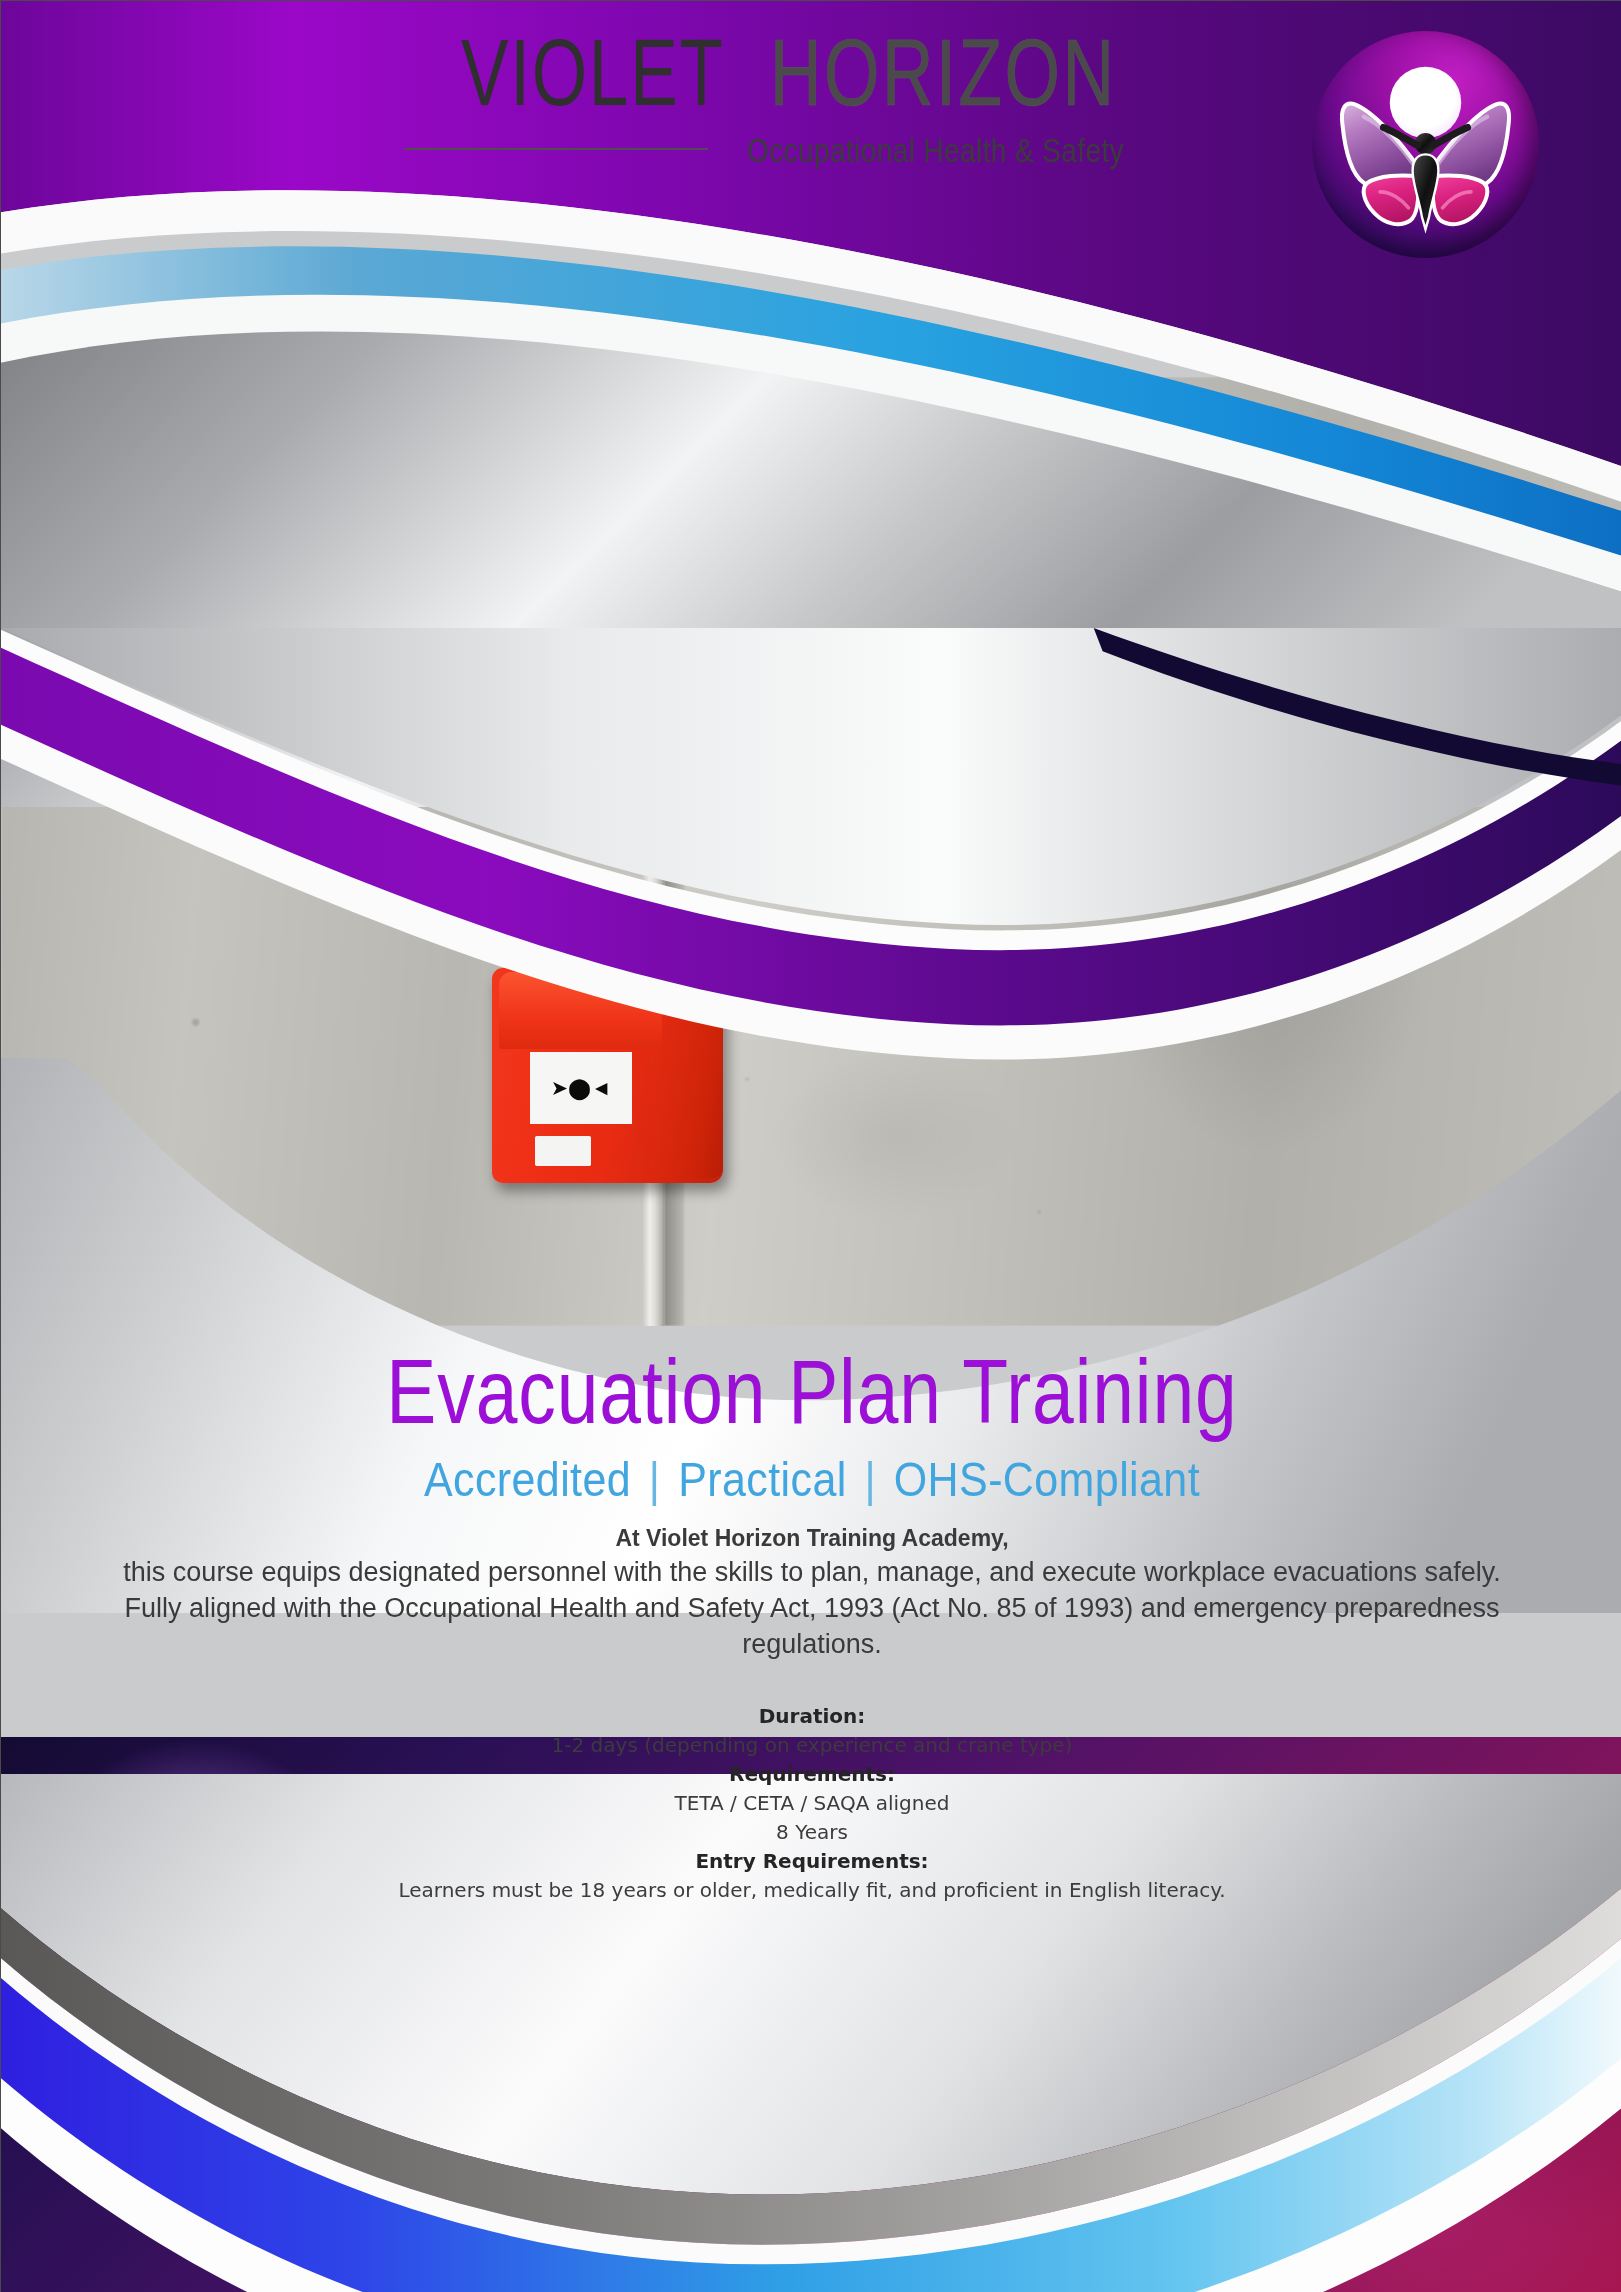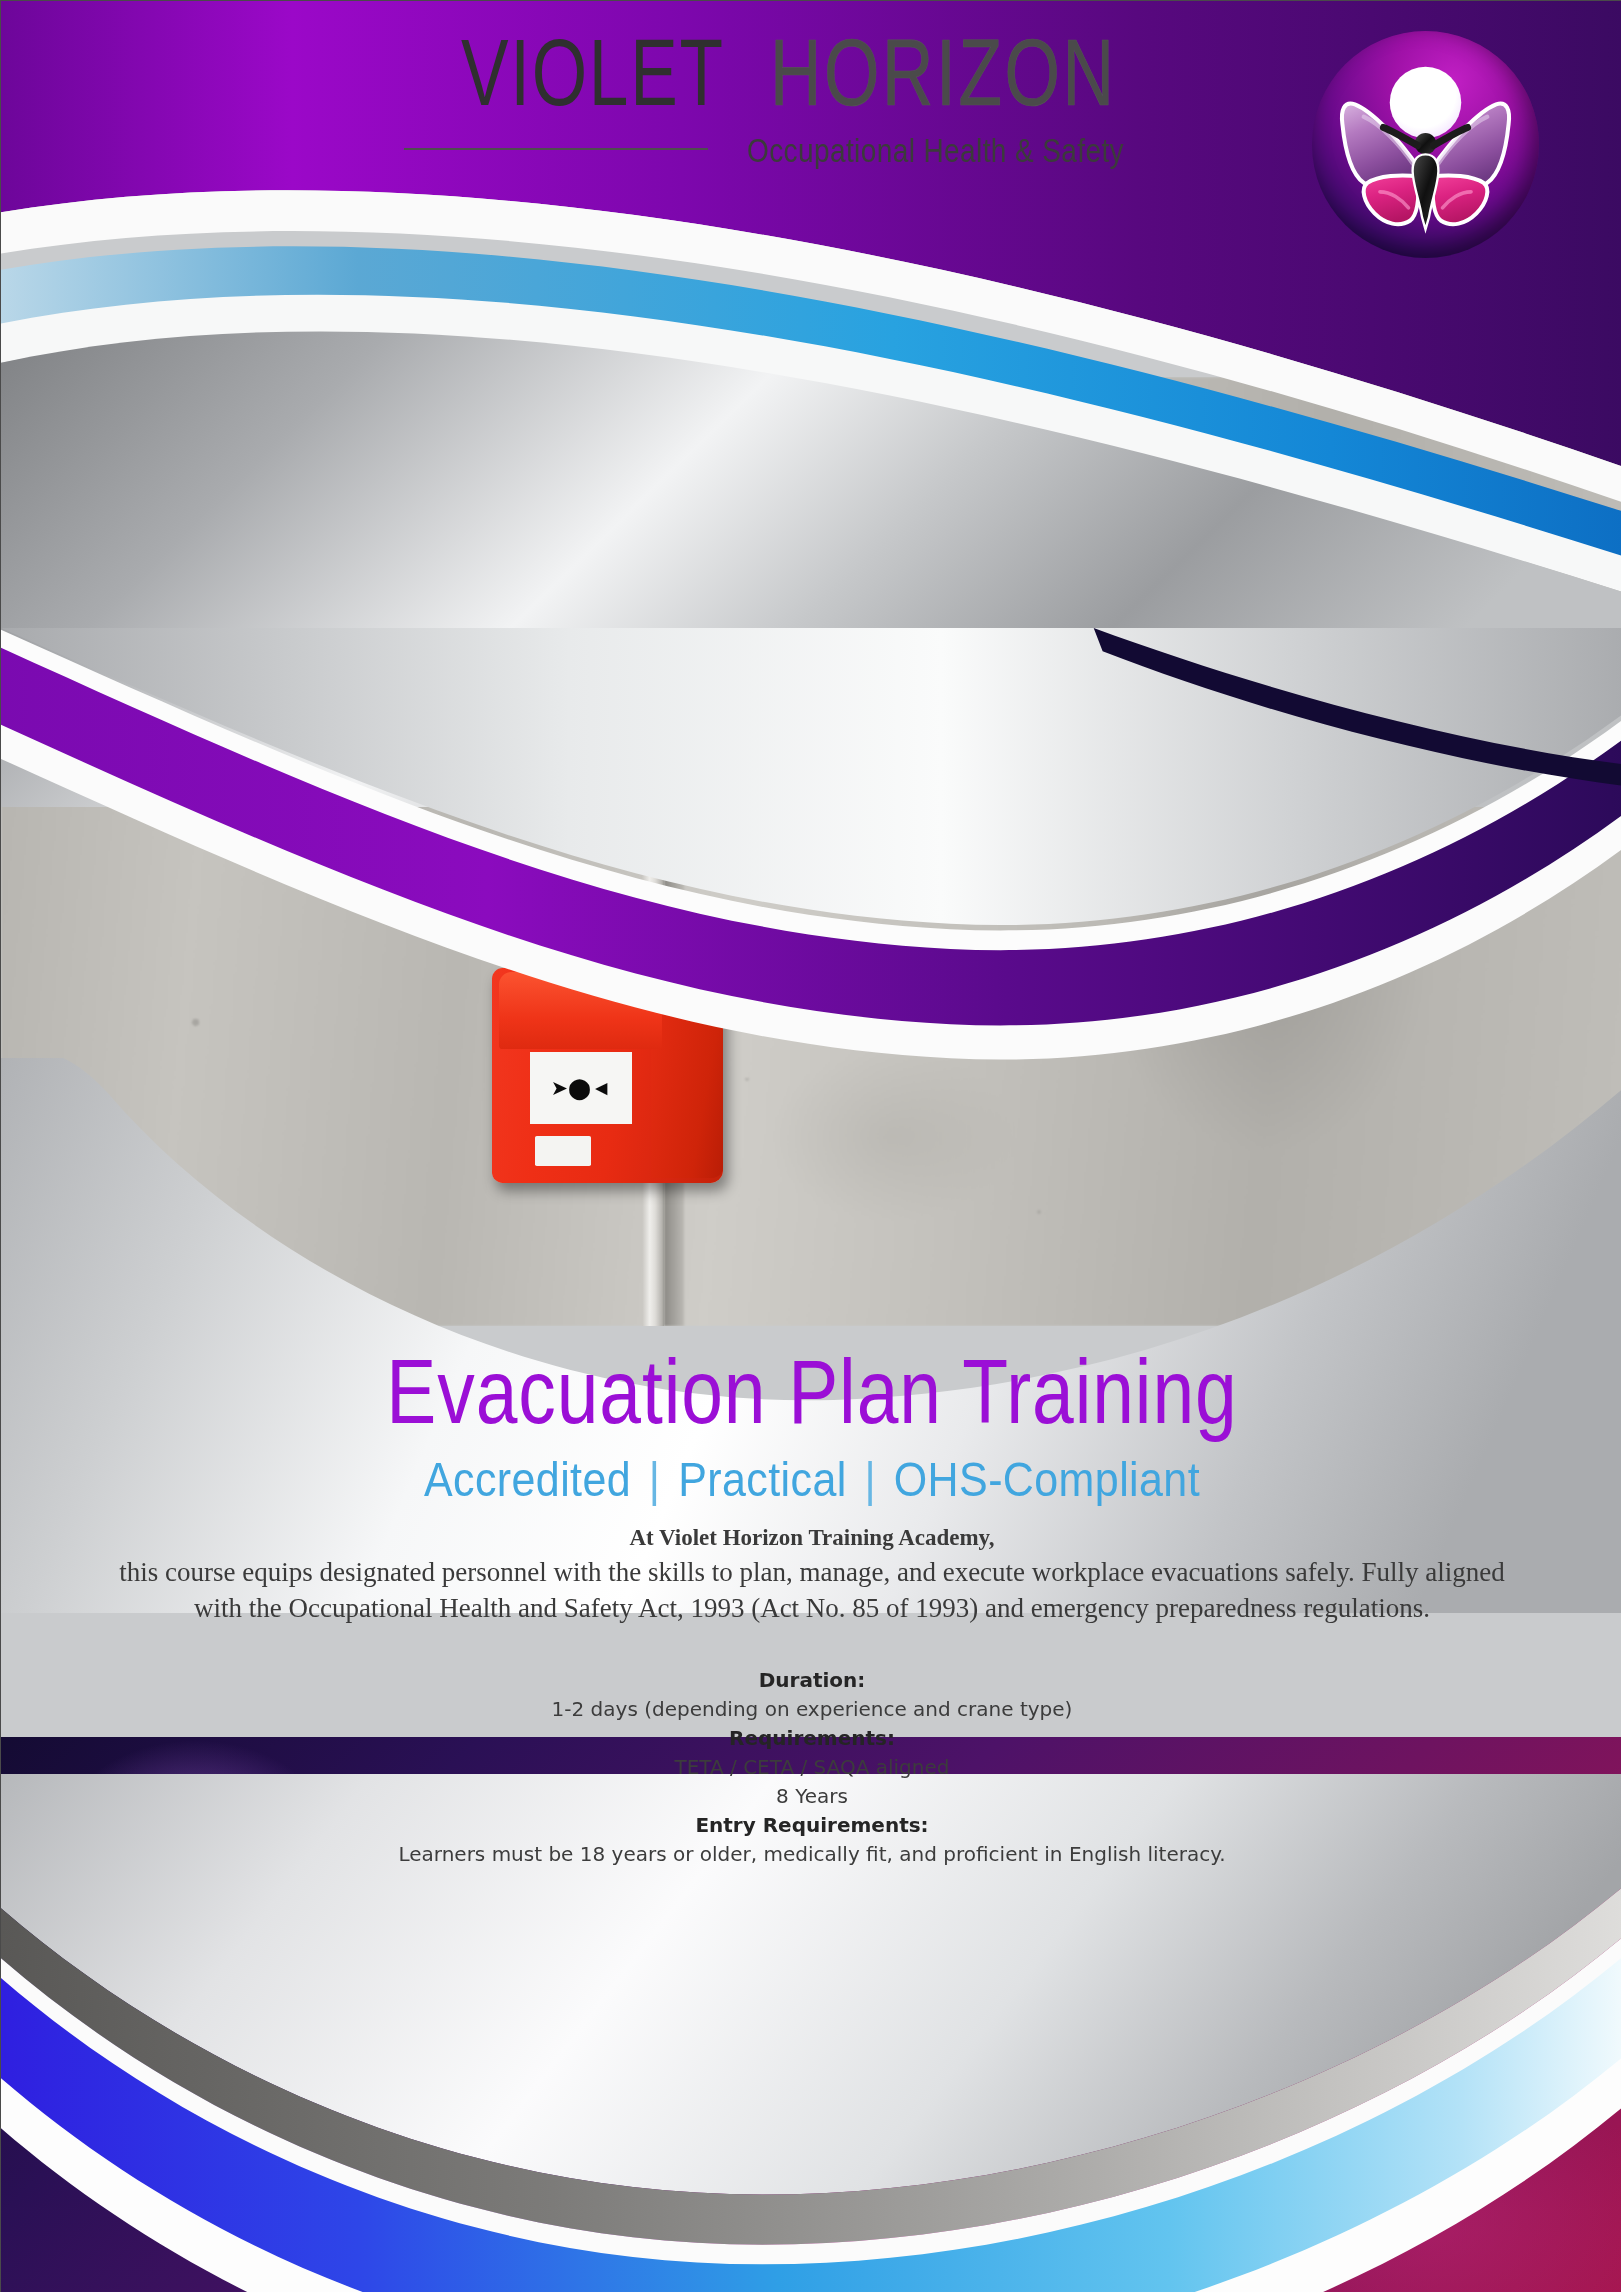--- a/index.html
+++ b/index.html
@@ -221,21 +221,21 @@
     line-height:1.1;
     transform:scaleY(1.12);
     transform-origin:top center;
     margin:0 0 23px 0;
     white-space:nowrap;
   }
   #subtitle .sep{color:#67b7e4;font-weight:300;padding:0 5.4px;}
 
   #intro{
     width:1433px;margin:0 auto;
-    font-family:Liberation Serif, serif;
+    font-family:Liberation Sans, sans-serif;
     font-size:27px;color:#3a3a3a;line-height:1.33;
   }
   #intro .lead{font-weight:bold;font-size:23px;display:block;margin-bottom:1.8px;}
 
   #specs{
     width:1254px;margin:39px auto 0 auto;
     font-family:"DejaVu Sans", sans-serif;
     font-size:20px;color:#3c3c3c;line-height:1.45;
   }
   #specs .k{font-weight:bold;display:block;color:#252525;}

